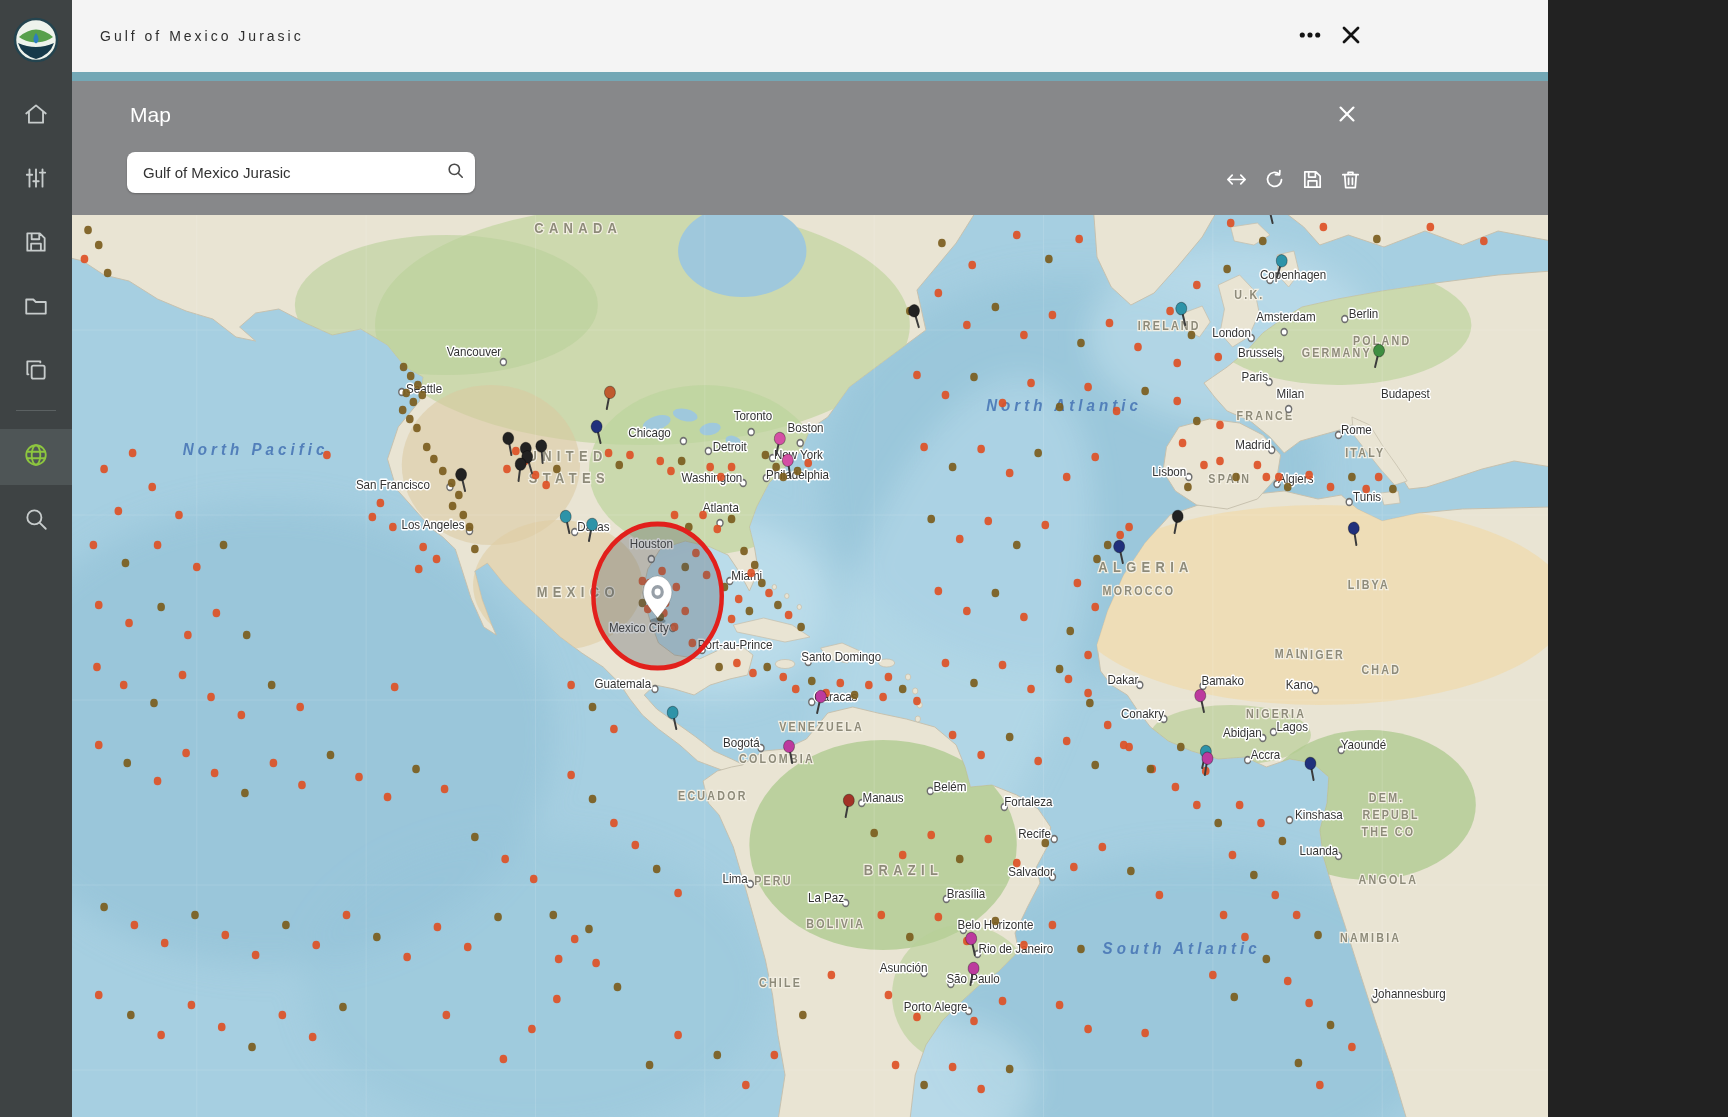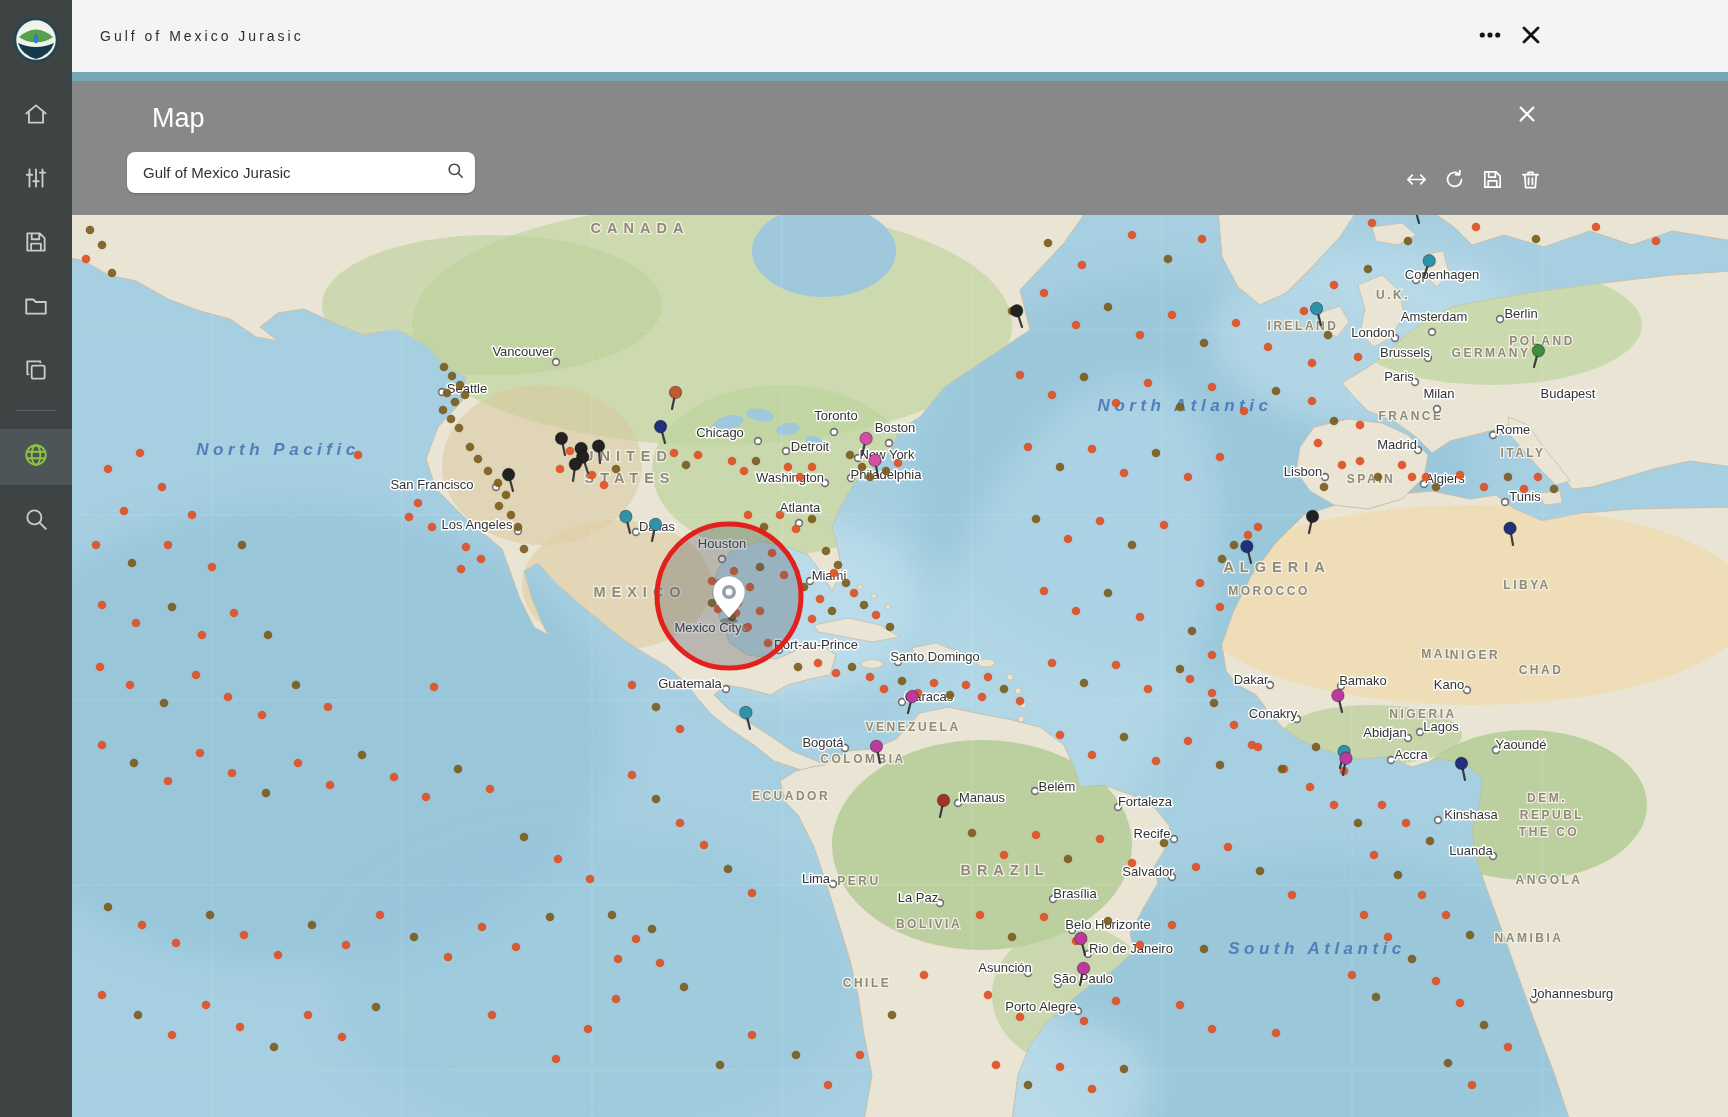--- a/index.html
+++ b/index.html
@@ -1,16 +1,16 @@
 <!DOCTYPE html>
 <html><head>
 <meta charset="utf-8">
 <style>
   html,body{margin:0;padding:0;background:#222;}
-  .stage{position:relative;width:1728px;height:1117px;overflow:hidden;
+  .stage{position:relative;width:1548px;height:1117px;overflow:hidden;
          font-family:"Liberation Sans",sans-serif;background:#1d4ed8;}
   
   .sidebar{position:absolute;left:0;top:0;bottom:0;width:72px;background:#3e4344;
            display:flex;flex-direction:column;align-items:stretch;z-index:30;}
   .logo-wrap{height:88px;display:flex;justify-content:center;padding-top:16px;box-sizing:border-box;}
   .nav-item{height:56px;display:flex;align-items:center;justify-content:center;
             color:#c7cccc;cursor:pointer;margin-bottom:8px;}
   .nav-item.active{background:#4e5556;color:#8dc63f;}
   .nav-item svg{width:26px;height:26px;stroke:currentColor;fill:none;stroke-width:1.7;
                 stroke-linecap:round;stroke-linejoin:round;}
@@ -18,21 +18,21 @@
   
   .top-header{position:absolute;left:72px;top:0;right:0;height:72px;background:#f4f4f4;z-index:20;}
   .app-title{position:absolute;left:28px;top:0;height:72px;display:flex;align-items:center;
              font-size:14px;letter-spacing:3px;color:#2e2e2e;font-weight:500;}
   .hdr-btn{position:absolute;top:24px;width:26px;height:26px;display:flex;align-items:center;
            justify-content:center;color:#141414;cursor:pointer;}
   .hdr-btn svg{width:24px;height:24px;}
   .accent-bar{position:absolute;left:72px;top:72px;right:0;height:9px;background:#73a7b5;z-index:20;}
   
   .panel{position:absolute;left:72px;top:81px;right:0;height:134px;background:#87888a;z-index:15;}
-  .panel-title{position:absolute;left:58px;top:22px;color:#fff;font-size:27px;font-weight:400;margin-left:22px;}
+  .panel-title{position:absolute;left:58px;top:22px;color:#fff;font-size:21px;font-weight:400;}
   .panel-close{position:absolute;right:188px;top:22px;color:#fff;width:24px;height:24px;cursor:pointer;}
   .panel-close svg{width:22px;height:22px;stroke:#fff;stroke-width:2.4;stroke-linecap:round;}
   .searchbox{position:absolute;left:55px;top:71px;width:348px;height:41px;background:#fff;
              border-radius:8px;display:flex;align-items:center;box-shadow:0 1px 2px rgba(0,0,0,.25);}
   .searchbox input{flex:1;border:none;outline:none;background:transparent;font-size:15px;
                    color:#333;padding:0 6px 0 16px;font-family:"Liberation Sans",sans-serif;}
   .search-btn{width:40px;height:41px;display:flex;align-items:center;justify-content:center;
               color:#4a4a4a;cursor:pointer;}
   .search-btn svg{width:19px;height:19px;stroke:currentColor;fill:none;stroke-width:2;stroke-linecap:round;}
   .panel-tools{position:absolute;right:186px;top:88px;display:flex;gap:14px;}

